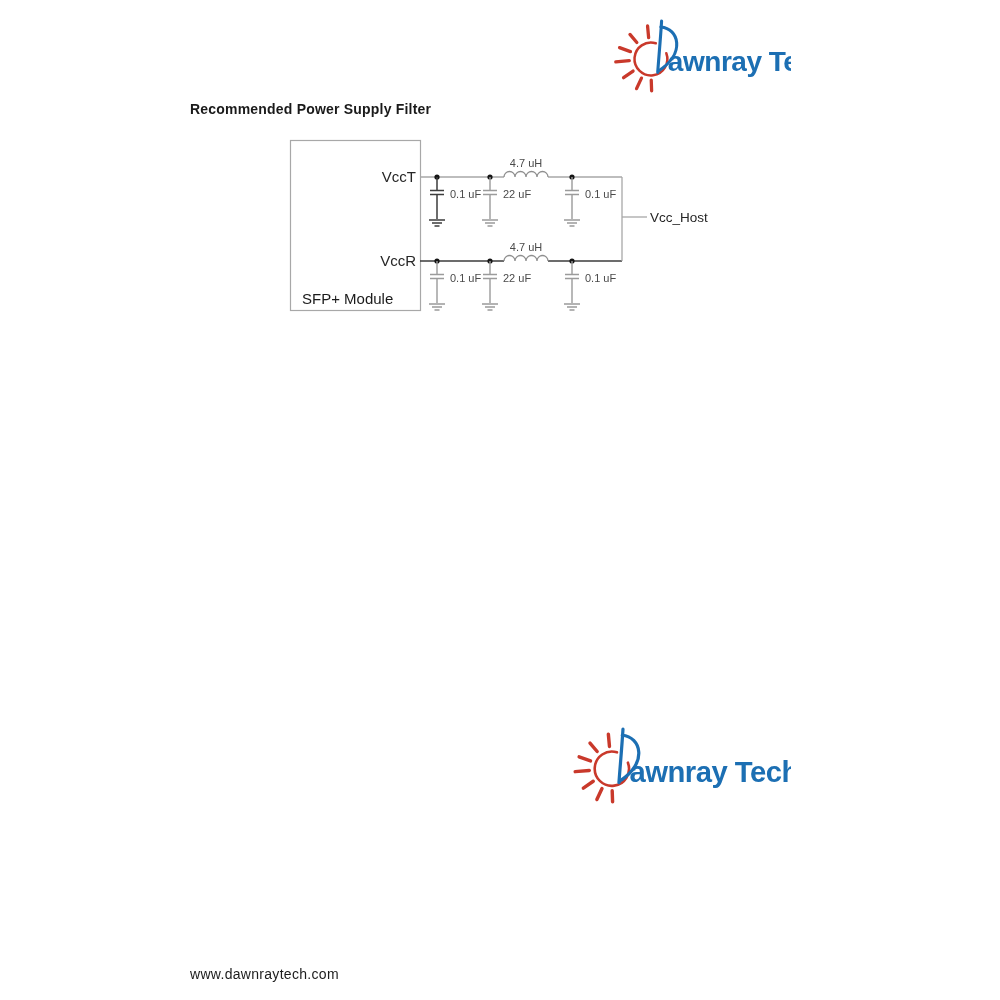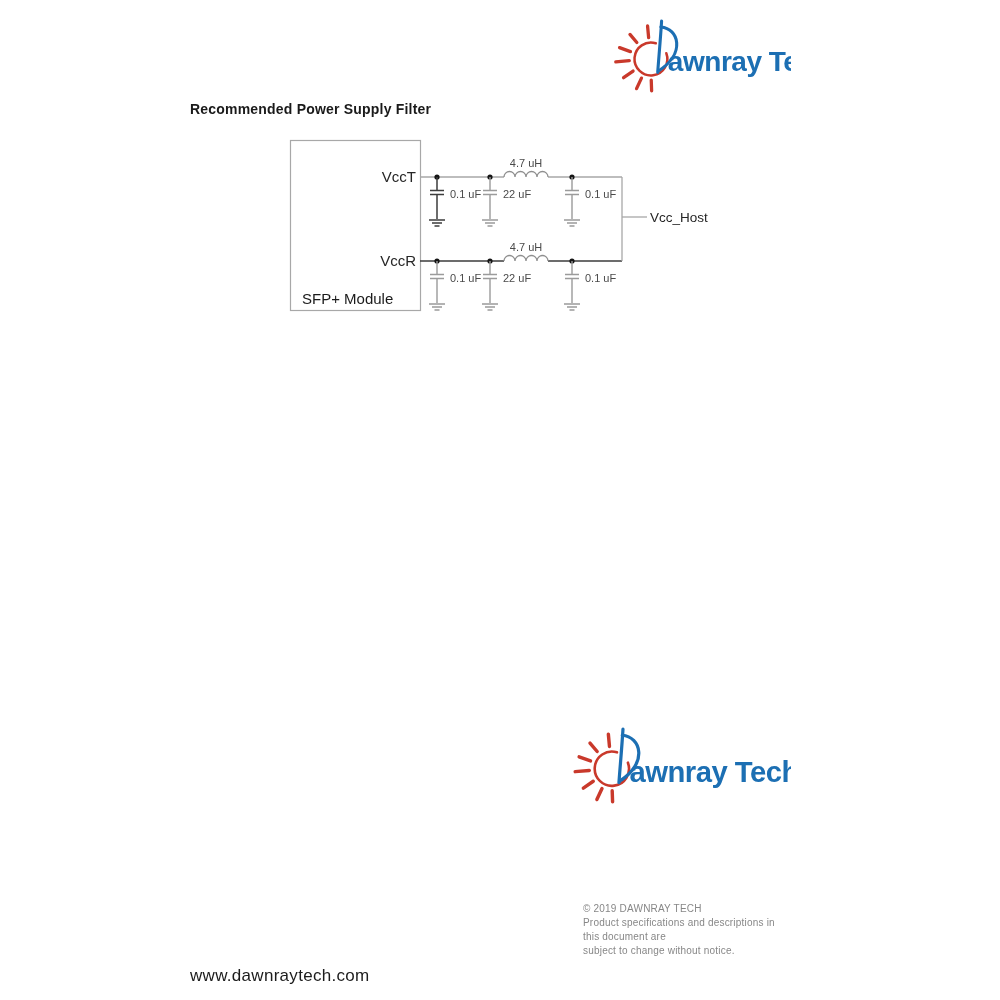--- a/index.html
+++ b/index.html
@@ -11,21 +11,21 @@
   .heading{
     font-size:14px;font-weight:bold;color:#1a1a1a;letter-spacing:.2px;
   }
   .logo{position:absolute;display:block;}
   .contact{
     font-size:10px;line-height:14px;color:#8f8f8f;letter-spacing:.2px;
   }
   .legal{
     font-size:10px;line-height:14px;color:#878787;letter-spacing:.2px;
   }
-  .footer-site{font-size:17px;color:#1c1c1c;letter-spacing:.3px;}
+  .footer-site{font-size:14px;color:#1c1c1c;letter-spacing:.3px;}
   .footer-page{font-size:13px;color:#2a2a2a;}
   svg text{font-family:"Liberation Sans",sans-serif;}
 </style>
 </head>
 <body>
 
 <div class="page">
 
   <svg class="logo" style="left:606px;top:16px;width:232px;height:78px" viewBox="0 0 240 80">
     <g stroke="#c9392b" fill="none" stroke-linecap="round">
@@ -130,22 +130,17 @@
       </g>
     </g>
     <g stroke="#1c6fb3" fill="none" stroke-linecap="round">
       <path d="M57.5 5 C56.5 22 54.5 44 53.5 58" stroke-width="3.2"></path>
       <path d="M56.8 11 C75 12.5 83 38 54.2 56.5" stroke-width="3.2"></path>
     </g>
     <text x="64" y="57" font-size="29" font-weight="bold" fill="#1c6fb3" letter-spacing="-0.5">awnray Tech</text>
   </svg>
 
 
-  <div class="abs legal" style="left:583px;top:902px">
-    <div>© 2019 DAWNRAY TECH</div>
-    <div>Product specifications and descriptions in this document are</div>
-    <div>subject to change without notice.</div>
-  </div>
 
   <div class="abs footer-site" style="left:190px;top:966px">www.dawnraytech.com</div>
   <div class="abs footer-page" style="left:801px;top:967px">7</div>
 
 </div>
 
 </body></html>

